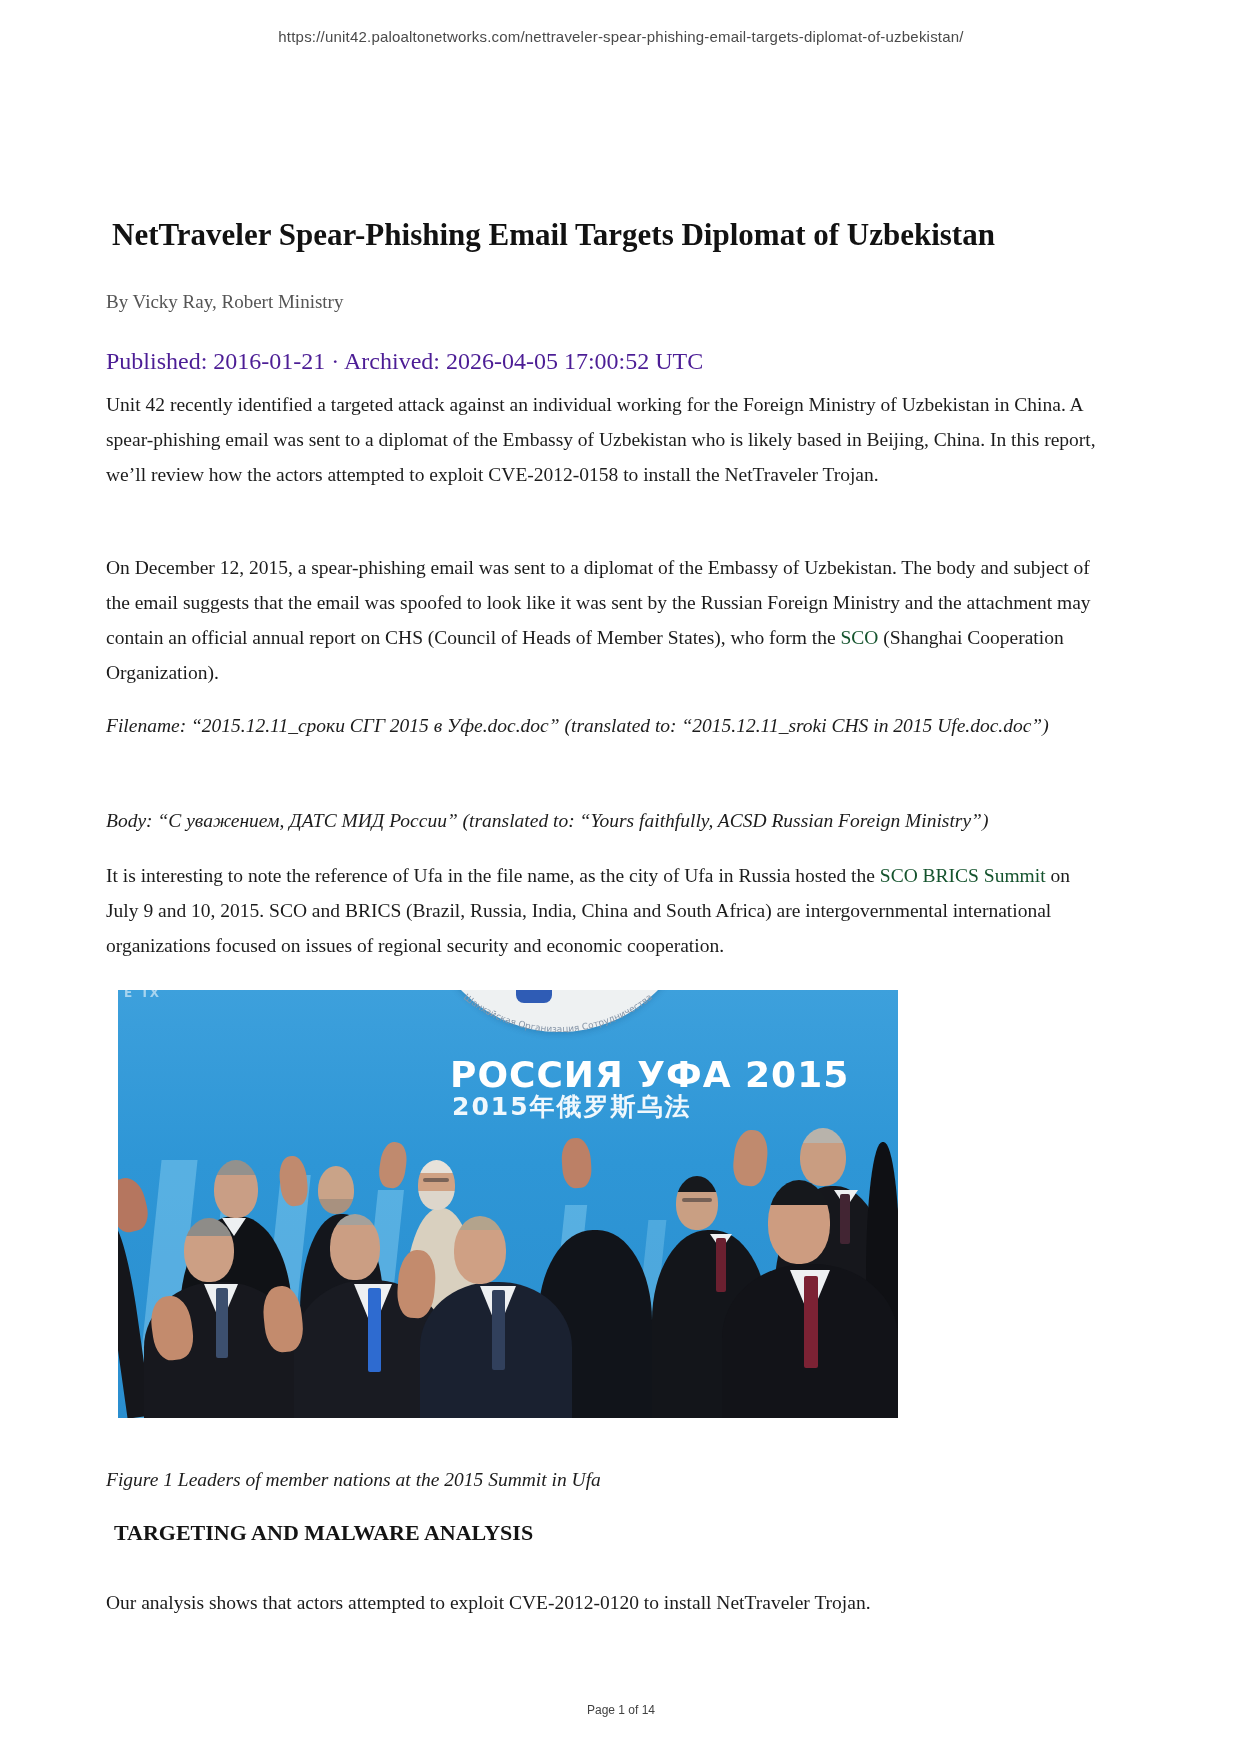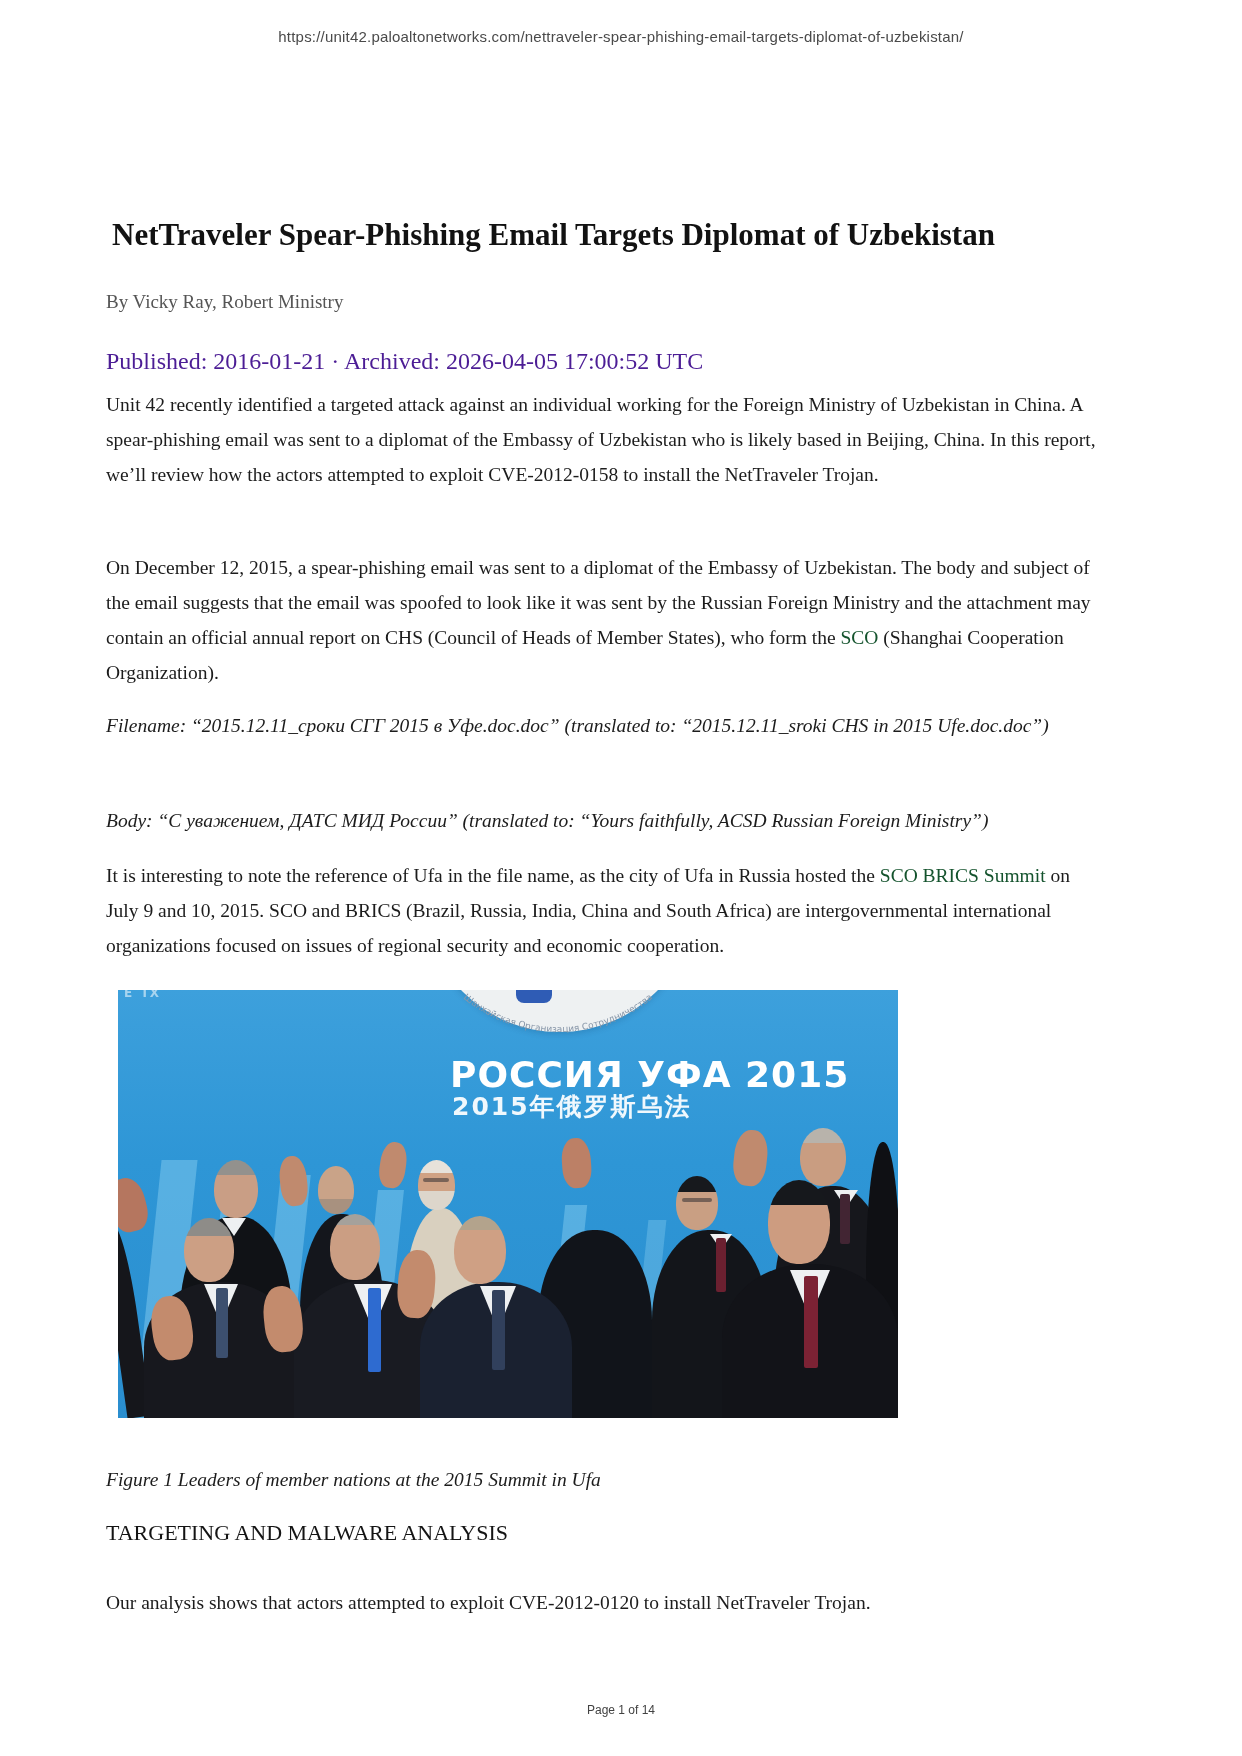--- a/index.html
+++ b/index.html
@@ -8,21 +8,21 @@
   .abs{position:absolute;}
   .url-header{top:28px;left:0;width:1242px;text-align:center;
       font-family:"Liberation Sans","DejaVu Sans",sans-serif;
       font-size:15px;color:#4a4a4a;letter-spacing:.2px;}
   .title{top:210px;left:106px;width:1000px;font-size:31px;font-weight:bold;color:#121212;line-height:38px;}
   .byline{top:291px;left:106px;width:992px;font-size:19px;color:#555555;}
   .meta{top:348px;left:106px;width:992px;font-size:24px;color:#4c1d95;}
   .body-p{left:106px;width:992px;font-size:19.5px;line-height:35px;color:#1c1c1c;margin:0;}
   .italic{font-style:italic;}
   a.link{color:#14532d;cursor:pointer;}
-  .section-heading{top:1520px;left:106px;width:992px;font-size:22px;font-weight:normal;color:#141414;}
+  .section-heading{top:1520px;left:114px;width:992px;font-size:22px;font-weight:bold;color:#141414;}
   .footer{top:1703px;left:0;width:1242px;text-align:center;
       font-family:"Liberation Sans","DejaVu Sans",sans-serif;font-size:12px;color:#424242;}
 
   
   .photo{top:990px;left:118px;width:780px;height:428px;overflow:hidden;
       background:linear-gradient(180deg,#3da0dc 0%,#2e96d6 40%,#2a8ecf 100%);}
   .photo *{position:absolute;}
   .streak{background:rgba(140,208,242,.45);transform:skewX(-6deg);z-index:1;}
   .emblem-circle{left:305px;top:-231px;width:273px;height:273px;border-radius:50%;
       background:#eef1f2;box-shadow:0 2px 6px rgba(0,40,80,.18);z-index:2;}

